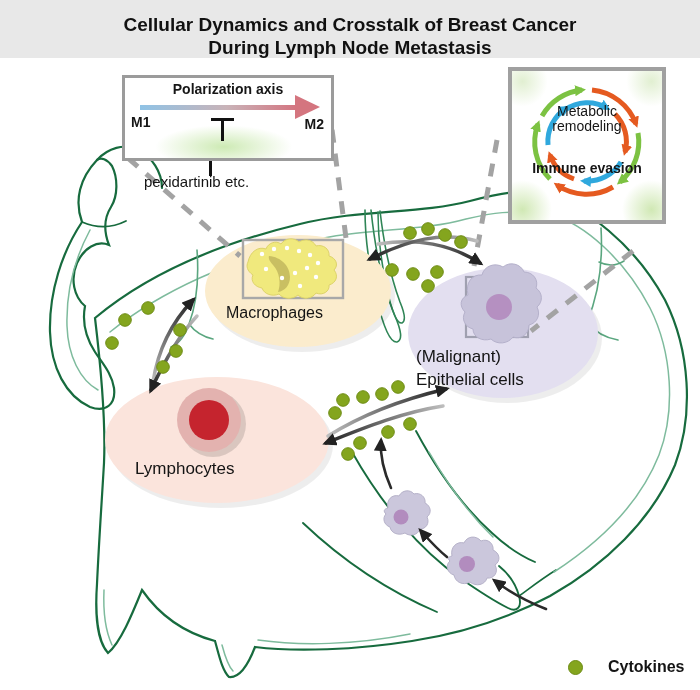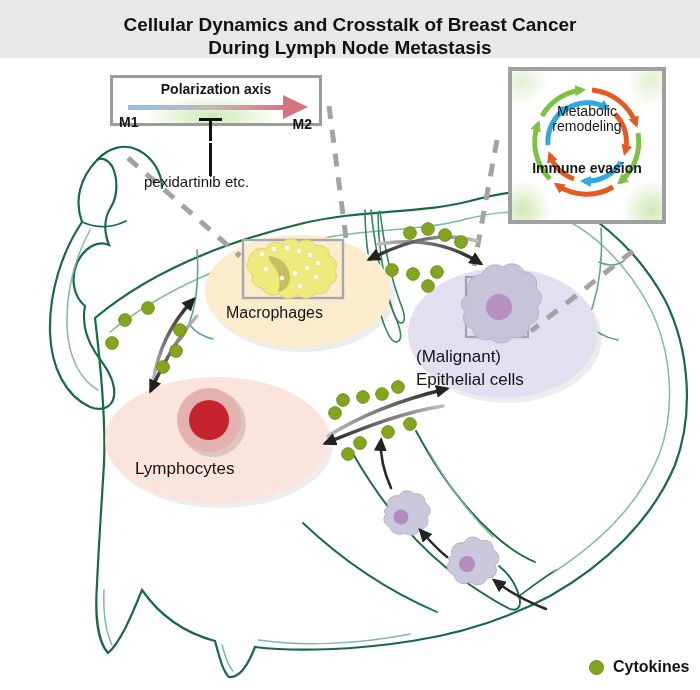--- a/index.html
+++ b/index.html
@@ -10,21 +10,21 @@
   html,body{margin:0;padding:0;}
   body{font-family:"Liberation Sans",sans-serif;background:#fff;}
   .canvas{position:relative;width:700px;height:690px;background:#fff;overflow:hidden;}
   .titlebar{position:absolute;left:0;top:0;width:700px;height:58px;background:var(--title-bg);
     text-align:center;z-index:3;}
   .titlebar .t{font-weight:bold;font-size:19px;line-height:23px;color:#111;}
   .titlebar .t1{margin-top:13px;}
   .art{position:absolute;left:0;top:0;z-index:1;}
   .lbl{position:absolute;font-weight:normal;color:var(--ink);text-align:left;z-index:4;}
   
-  .polar-box{position:absolute;left:110px;top:75px;width:212px;height:51px;box-sizing:border-box;
+  .polar-box{position:absolute;left:122px;top:75px;width:212px;height:86px;box-sizing:border-box;
     border:3px solid var(--gray-border);z-index:5;
     background:radial-gradient(ellipse 95px 30px at 48% 86%, #cdeab4 0%, rgba(205,234,180,0) 72%),#fff;}
   .polar-title{position:absolute;left:0;right:0;top:3px;font-weight:bold;font-size:14px;text-align:center;color:#161616;}
   .polar-shaft{position:absolute;left:15px;top:27px;width:158px;height:5px;
     background:linear-gradient(90deg,#8fc3e6 0%,#c9b3b8 55%,#d4737f 100%);}
   .polar-head{position:absolute;left:170px;top:17px;width:0;height:0;
     border-top:12px solid transparent;border-bottom:12px solid transparent;border-left:25px solid #d4757f;}
   .polar-m1{position:absolute;left:6px;top:36px;font-weight:bold;font-size:14px;color:#161616;}
   .polar-m2{position:absolute;right:7px;top:38px;font-weight:bold;font-size:14px;color:#161616;}
   .tbar-stem{position:absolute;left:96px;top:40px;width:3px;height:23px;background:#111;}
@@ -36,21 +36,21 @@
       radial-gradient(circle 42px at 7% 93%, #d0e8b4, rgba(208,232,180,0) 70%),
       radial-gradient(circle 42px at 93% 93%, #d0e8b4, rgba(208,232,180,0) 70%),
       radial-gradient(circle 36px at 7% 7%, #e1efd1, rgba(225,239,209,0) 70%),
       radial-gradient(circle 36px at 93% 7%, #e1efd1, rgba(225,239,209,0) 70%), #fff;}
   .cycle-svg{position:absolute;left:0;top:0;}
   .cycle-t1{position:absolute;left:26px;top:33px;width:98px;text-align:center;
     font-weight:normal;font-size:14px;line-height:15px;color:#161616;}
   .cycle-t2{position:absolute;left:8px;top:89px;width:134px;text-align:center;
     font-weight:bold;font-size:14px;color:#161616;}
   
-  .legend{position:absolute;left:589px;top:658px;display:flex;align-items:center;gap:9px;z-index:4;}
+  .legend{position:absolute;left:568px;top:658px;display:flex;align-items:center;gap:25px;z-index:4;}
   .legend-dot{width:13px;height:13px;border-radius:50%;background:var(--cytokine);border:1px solid #6e8c15;}
   .legend-label{font-weight:bold;font-size:16px;color:var(--ink);}
 </style>
 </head>
 <body>
 
 <div class="canvas">
 
   <div class="titlebar">
     <div class="t t1">Cellular Dynamics and Crosstalk of Breast Cancer</div>

